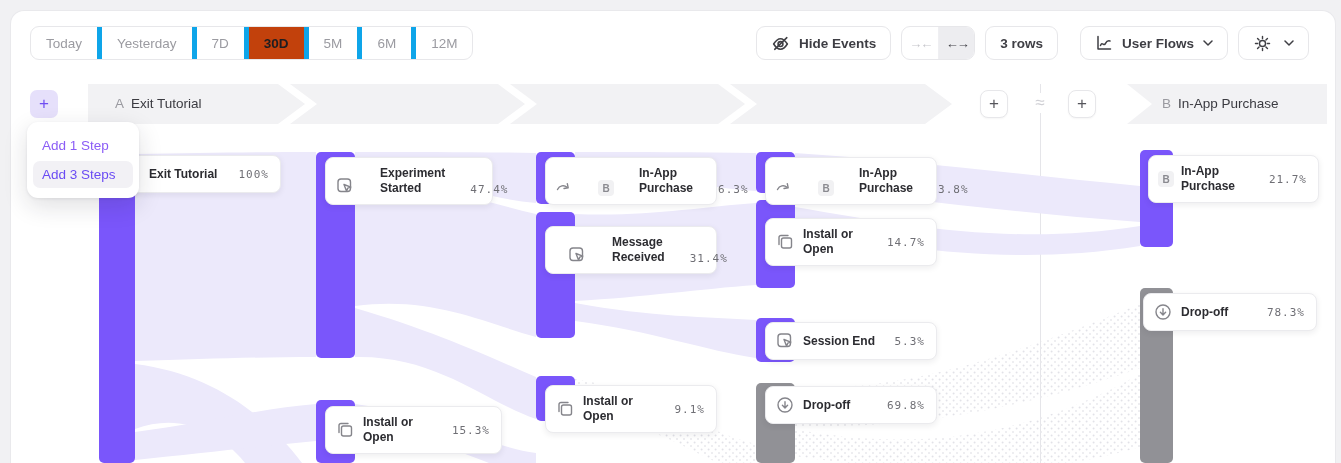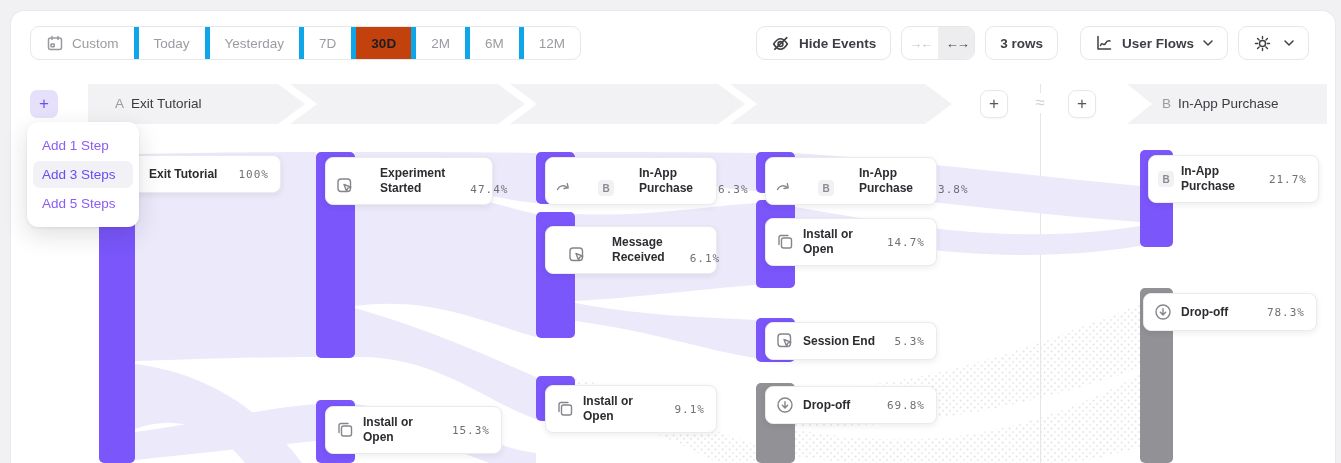--- a/index.html
+++ b/index.html
@@ -106,41 +106,33 @@
   }
 </style>
 </head>
 <body>
 
 <div class="panel"></div>
 
 <div class="toolbar">
   <div class="range-ctl">
     <div class="range-opt">
-      <svg class="icon-gray" width="18" height="18" viewBox="0 0 18 18">
-          <rect x="2.5" y="4" width="13" height="11.5" rx="2"></rect>
-          <path d="M6 2.5v3M12 2.5v3"></path>
-          <rect x="5" y="10" width="3.2" height="2.8" rx="0.6"></rect>
-        </svg>
-      <span>Custom</span>
-    </div>
-    <div class="range-opt">
         <span>Today</span>
       </div>
     <div class="range-opt">
         <span>Yesterday</span>
       </div>
     <div class="range-opt">
         <span>7D</span>
       </div>
     <div class="range-opt selected">
         <span>30D</span>
       </div>
     <div class="range-opt">
-        <span>2M</span>
+        <span>5M</span>
       </div>
     <div class="range-opt">
         <span>6M</span>
       </div>
     <div class="range-opt">
         <span>12M</span>
       </div>
   </div>
 
   <div class="tb-right">
@@ -296,21 +288,21 @@
 </div>
 
 <div class="card two" style="left:545px; top:226px; width:172px;padding-left:21px;">
   <span class="nicon">
       <svg width="20" height="20" viewBox="0 0 20 20">
         <rect x="3" y="3" width="12.5" height="12.5" rx="3"></rect>
         <path d="M9 8.5l6.8 2.6-3.1 1.1-1.1 3.1z" fill="#fff"></path>
       </svg>
     </span>
   <span class="nlabel" style="max-width:70px;">Message Received</span>
-  <span class="npct">6.1%</span>
+  <span class="npct">31.4%</span>
 </div>
 
 <div class="card" style="left:545px; top:385px; width:172px;">
   <span class="nicon">
       <svg width="20" height="20" viewBox="0 0 20 20">
         <rect x="6.5" y="6" width="10" height="10" rx="2"></rect>
         <path d="M4 12.5V5.5a2 2 0 0 1 2-2h7"></path>
       </svg>
     </span>
   <span class="nlabel">Install or Open</span>
@@ -375,14 +367,13 @@
         <path d="M10 6.8v6M7.4 10.2l2.6 2.7 2.6-2.7"></path>
       </svg>
     </span>
   <span class="nlabel">Drop-off</span>
   <span class="npct">78.3%</span>
 </div>
 
 <div class="menu">
   <div class="menu-item">Add 1 Step</div>
   <div class="menu-item active">Add 3 Steps</div>
-  <div class="menu-item">Add 5 Steps</div>
 </div>
 
 </body></html>

